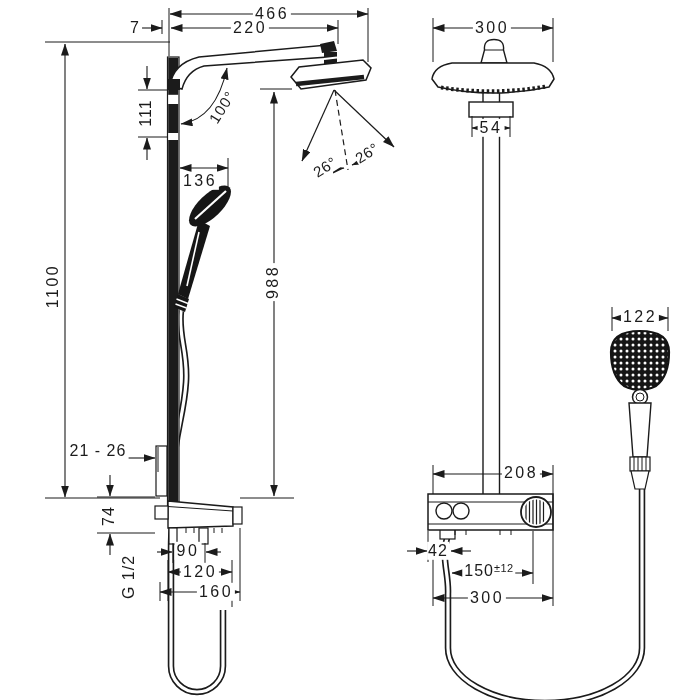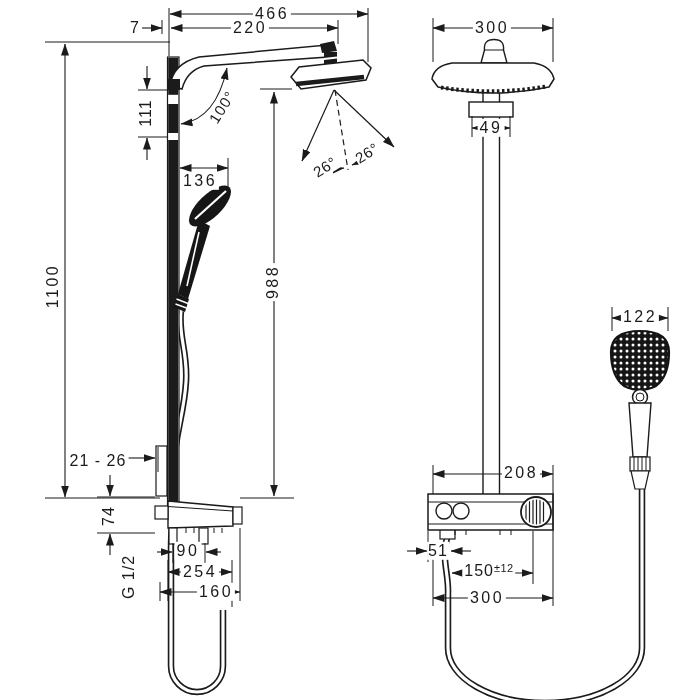--- a/index.html
+++ b/index.html
@@ -220,30 +220,30 @@
   <div class="dim" style="left:272px;top:14px">466</div>
   <div class="dim ls1" style="left:135px;top:28px">7</div>
   <div class="dim" style="left:250px;top:28px">220</div>
   <div class="dim r90 ls1" style="left:146px;top:113px">111</div>
   <div class="dim r90" style="left:53px;top:286px">1100</div>
   <div class="dim r58 ls1 fs15" style="left:222px;top:107px">100°</div>
   <div class="dim" style="left:200px;top:181px">136</div>
   <div class="dim r90" style="left:273px;top:282px">988</div>
   <div class="dim r32 fs15" style="left:325px;top:167px;letter-spacing:0.5px">26°</div>
   <div class="dim r32 fs15" style="left:367px;top:153px;letter-spacing:0.5px">26°</div>
-  <div class="dim ls1" style="left:98px;top:461px">21 - 26</div>
+  <div class="dim ls1" style="left:98px;top:451px">21 - 26</div>
   <div class="dim r90 ls1" style="left:109px;top:516px">74</div>
   <div class="dim r90 ls1" style="left:129px;top:577px">G 1/2</div>
   <div class="dim" style="left:188px;top:551px">90</div>
-  <div class="dim" style="left:200px;top:572px">254</div>
+  <div class="dim" style="left:200px;top:572px">120</div>
   <div class="dim" style="left:216px;top:592px">160</div>
   <div class="dim" style="left:492px;top:28px">300</div>
-  <div class="dim" style="left:491px;top:128px">49</div>
+  <div class="dim" style="left:491px;top:128px">54</div>
   <div class="dim" style="left:640px;top:317px">122</div>
   <div class="dim" style="left:521px;top:473px">208</div>
-  <div class="dim ls1" style="left:438px;top:551px;padding:0 1px">51</div>
+  <div class="dim ls1" style="left:438px;top:551px;padding:0 1px">42</div>
   <div class="dim ls1" style="left:489px;top:571px">
     <span>150</span><sup>±12</sup>
   </div>
   <div class="dim" style="left:487px;top:598px">300</div>
 </div>
 
 </div>
 
 </body></html>

